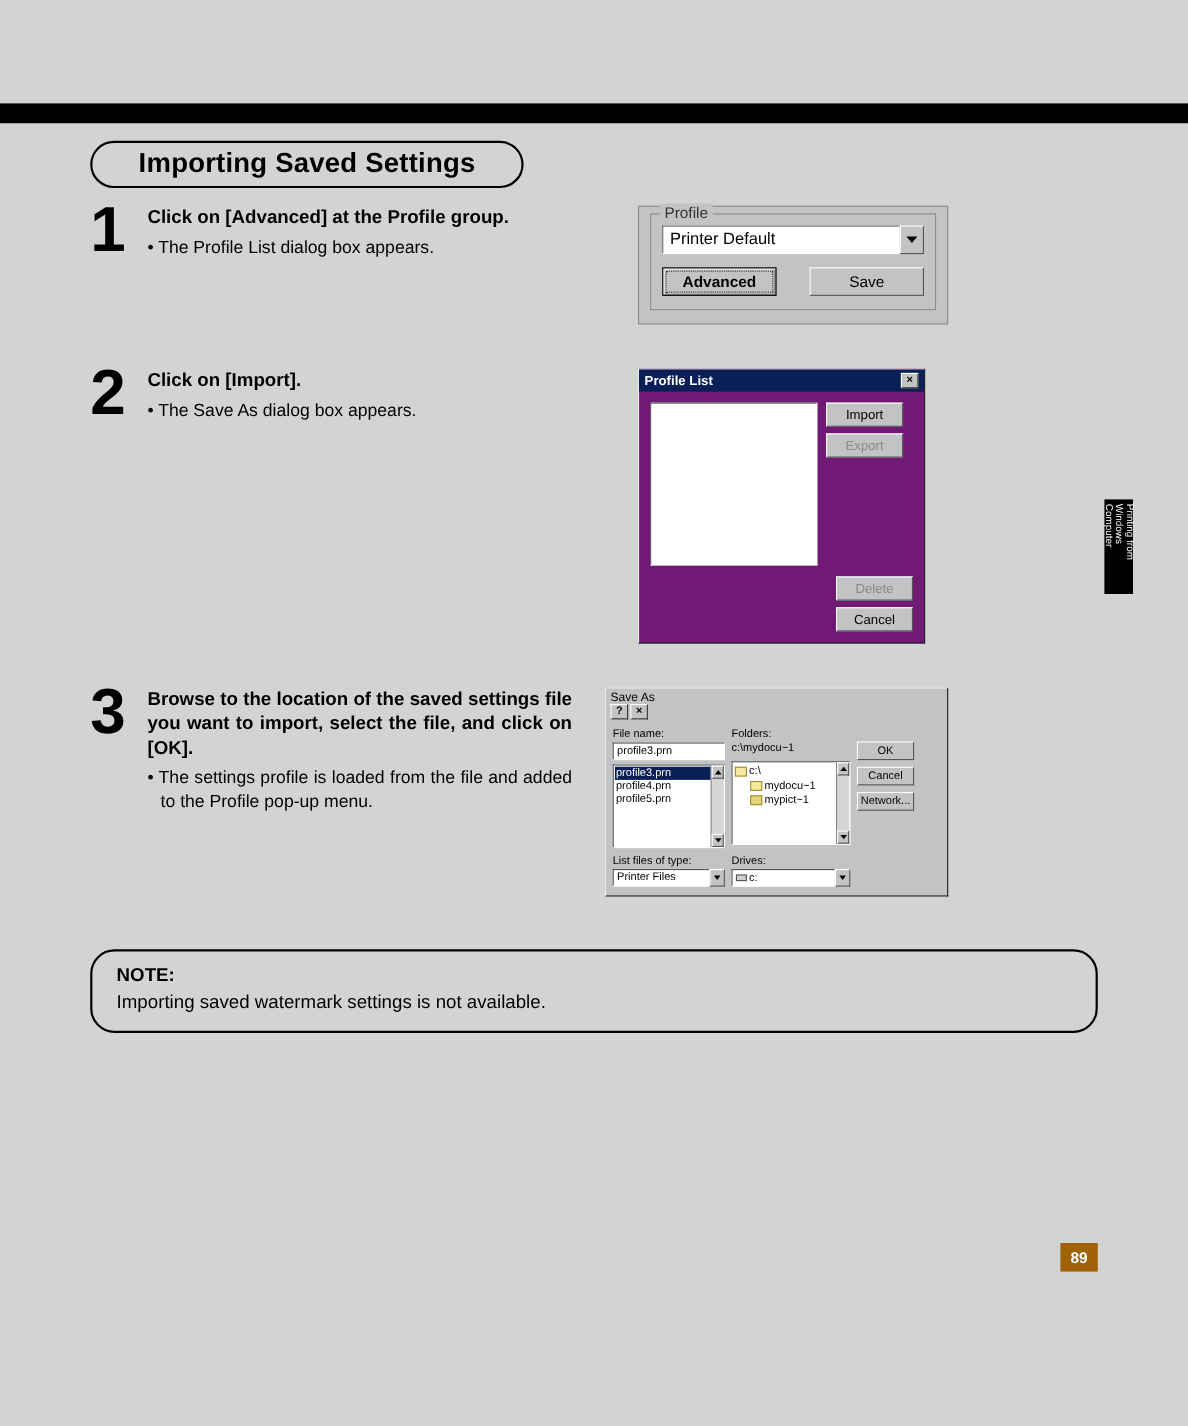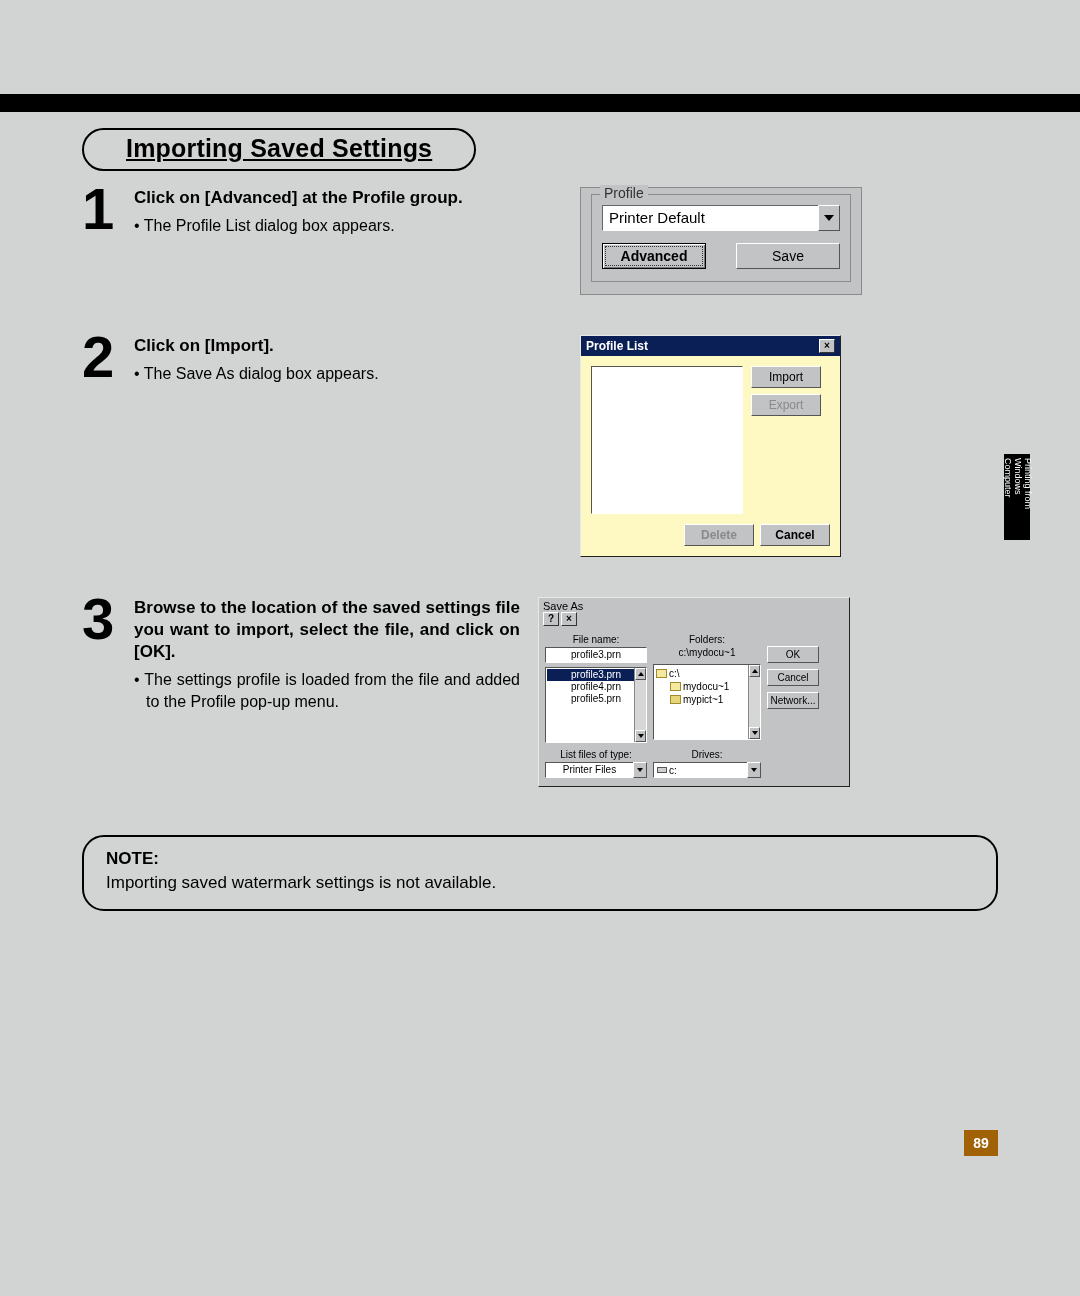--- a/index.html
+++ b/index.html
@@ -26,21 +26,20 @@
     width: 916px;
   }
   .section-title-wrap {
     display: inline-block;
     border: 2.5px solid #000;
     border-radius: 22px;
     padding: 4px 42px 6px 42px;
     margin-bottom: 16px;
     min-width: 370px;
     text-align: right;
-    text-decoration: underline;
   }
   .section-title {
     font-size: 25px;
     font-weight: bold;
     letter-spacing: 0.2px;
   }
   .step {
     display: flex;
     align-items: flex-start;
     margin-bottom: 28px;
@@ -131,21 +130,21 @@
     font-size: 14px;
     text-align: center;
     width: 104px;
     color: #000;
   }
   .win-btn.focus { outline: 1px dotted #333; outline-offset: -4px; border: 1px solid #000; box-shadow: inset 1px 1px 0 #fff, inset -1px -1px 0 #777; font-weight: bold; }
 
   
   .dialog {
     width: 261px;
-    background: #fef9c3;
+    background: #701a75;
     border-top: 1px solid #e8e8e8; border-left: 1px solid #e8e8e8;
     border-right: 1px solid #222; border-bottom: 1px solid #222;
   }
   .dialog .titlebar {
     background: #0a1f55;
     color: #fff;
     font-size: 12px;
     font-weight: bold;
     padding: 3px 5px;
     display: flex;
@@ -165,35 +164,35 @@
   .dialog-body { padding: 10px; display: flex; gap: 8px; }
   .listbox {
     width: 152px; height: 148px;
     background: #fff;
     border-top: 1px solid #555; border-left: 1px solid #555;
     border-right: 1px solid #fff; border-bottom: 1px solid #fff;
   }
   .dialog-btns { display: flex; flex-direction: column; gap: 6px; }
   .dialog-btns .win-btn { width: 70px; font-size: 12px; padding: 3px 0; }
   .win-btn.disabled { color: #8a8a8a; }
-  .dialog-bottom { padding: 0 10px 10px 10px; display: flex; justify-content: flex-end; gap: 6px; flex-direction: row; align-items: flex-end; font-weight: bold; }
+  .dialog-bottom { padding: 0 10px 10px 10px; display: flex; justify-content: flex-end; gap: 6px; flex-direction: column; align-items: flex-end; }
   .dialog-bottom .win-btn { width: 70px; font-size: 12px; padding: 3px 0; }
 
   
   .saveas {
     width: 312px;
     background: #c2c3c4;
     border-top: 1px solid #e8e8e8; border-left: 1px solid #e8e8e8;
     border-right: 1px solid #222; border-bottom: 1px solid #222;
   }
   .saveas .titlebar { padding: 2px 4px; font-size: 11px; }
   .saveas .titlebar .tb-right { display: flex; gap: 2px; }
   .saveas-body { padding: 6px 6px 8px 6px; font-size: 10px; color: #000; }
   .sa-row { display: flex; gap: 6px; }
-  .sa-col { display: flex; flex-direction: column; text-align: center; }
+  .sa-col { display: flex; flex-direction: column; }
   .sa-label { font-size: 10px; margin-bottom: 2px; text-decoration: underline; text-decoration-color: transparent; }
   .sa-input {
     background: #fff;
     border-top: 1px solid #555; border-left: 1px solid #555;
     border-right: 1px solid #fff; border-bottom: 1px solid #fff;
     padding: 1px 3px; font-size: 10px; height: 16px;
   }
   .sa-list {
     background: #fff;
     border-top: 1px solid #555; border-left: 1px solid #555;
@@ -342,21 +341,21 @@
     </div>
   </div>
 
   
   <div class="step" style="margin-top:40px;">
     <div class="step-num">3</div>
     <div class="step-body" style="width:400px;flex:0 0 400px;">
       <div class="step-heading justify">Browse to the location of the saved settings file you want to import, select the file, and click on [OK].</div>
       <div class="step-bullet justify">• The settings profile is loaded from the file and added to the Profile pop-up menu.</div>
     </div>
-    <div class="step-fig" style="margin-left:4px;">
+    <div class="step-fig" style="margin-left:16px;">
       <div class="saveas">
         <div class="titlebar">
           <span>Save As</span>
           <div class="tb-right">
             <div class="titlebar-btn">?</div>
             <div class="titlebar-btn">×</div>
           </div>
         </div>
         <div class="saveas-body">
           <div class="sa-row">

